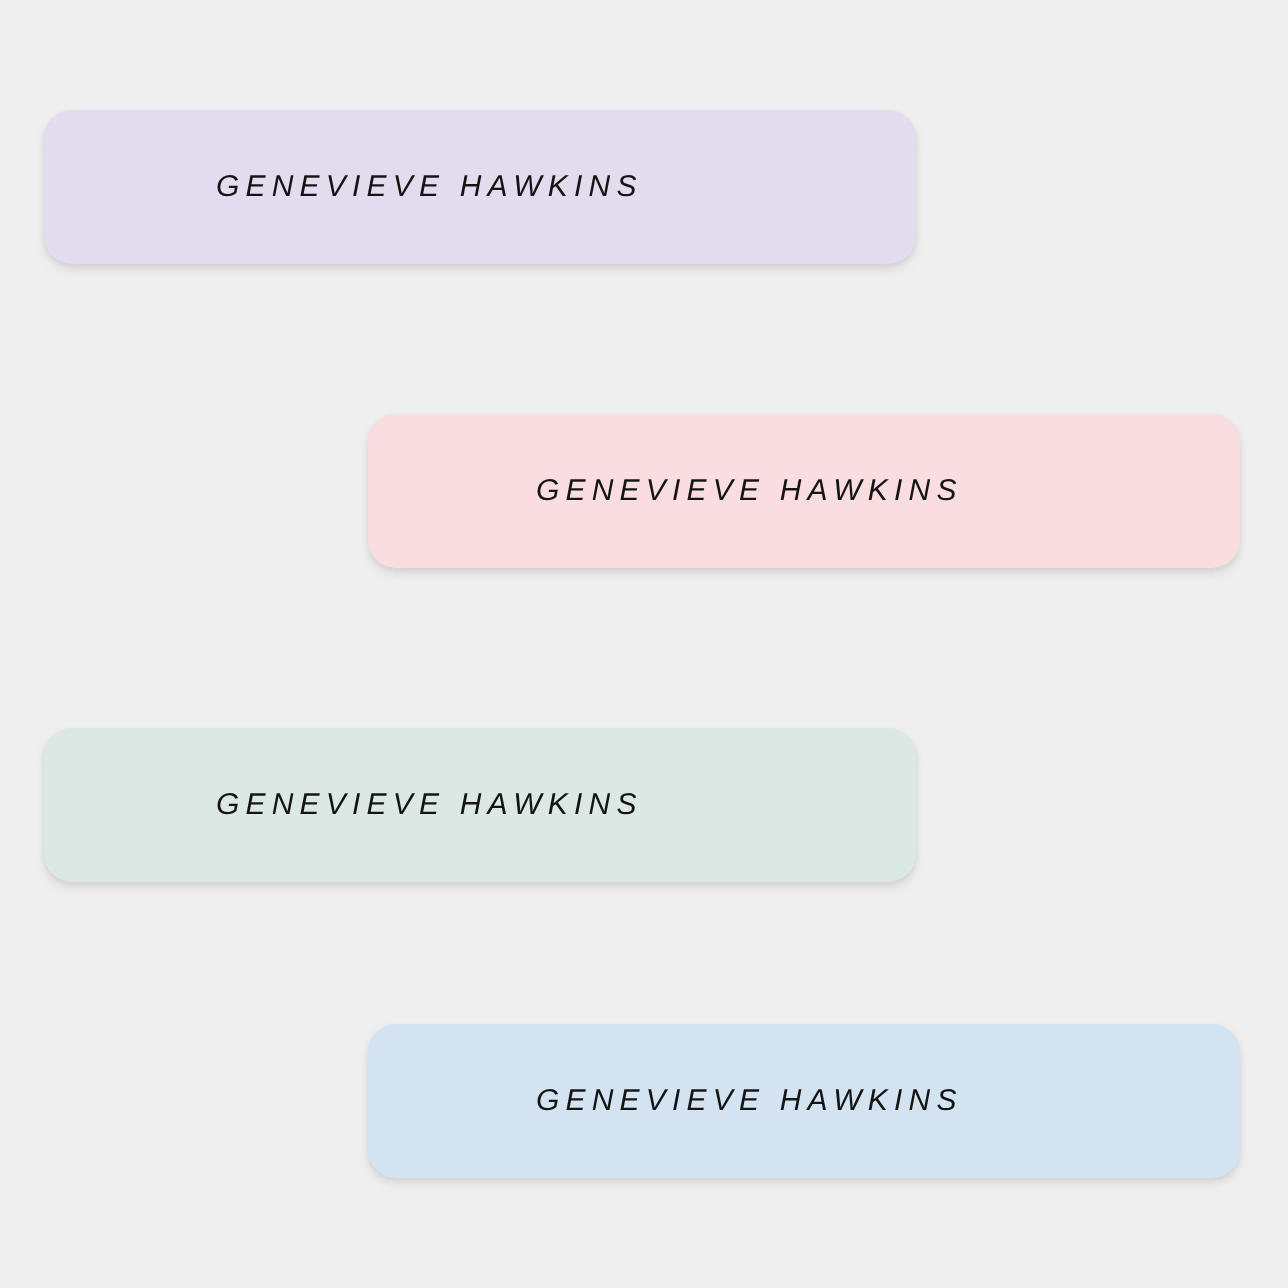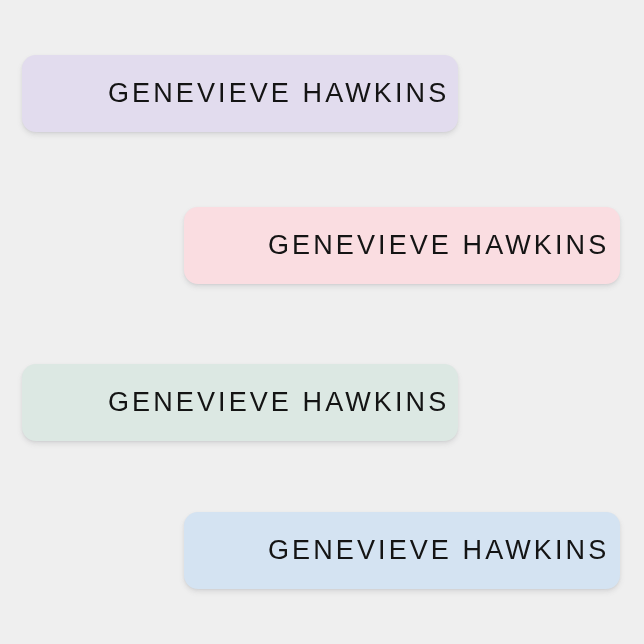--- a/index.html
+++ b/index.html
@@ -22,26 +22,27 @@
     position: absolute;
     box-sizing: border-box;
     border-radius: 14px;
     display: flex;
     align-items: center;
     box-shadow: 0 3px 5px rgba(120, 120, 125, 0.17),
                 0 1px 2px rgba(120, 120, 125, 0.10);
   }
   .label-text {
     font-family: "Liberation Sans", sans-serif;
-    font-size: 27px;
+    font-size: 15px;
     font-weight: 400;
     letter-spacing: 3.1px;
     color: #141414;
     white-space: nowrap;
     line-height: 1;
+    font-style: italic;
   }
   
   .sticker-1 {
     left: 22px;
     top: 55px;
     width: 436px;
     height: 77px;
   }
   .sticker-1 .label-text { margin-left: 86px; }
 

